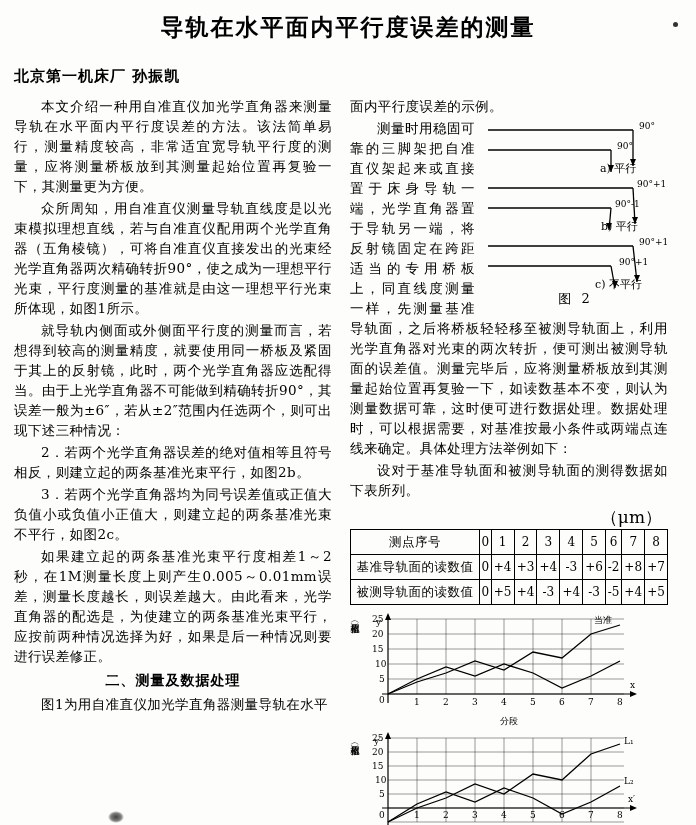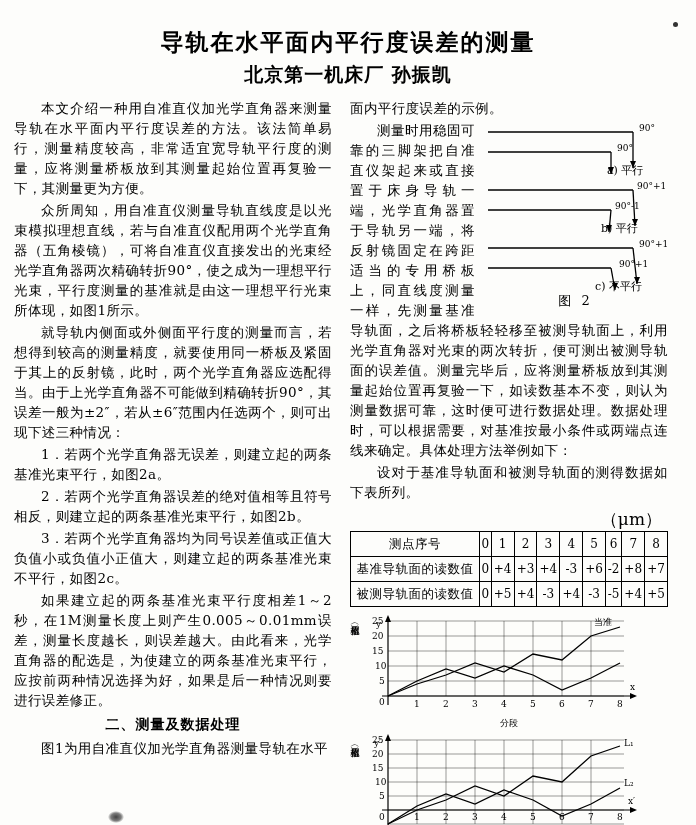--- a/index.html
+++ b/index.html
@@ -6,38 +6,37 @@
   body{
     width:696px;height:825px;
     background:#fdfdfb;
     font-family:"DejaVu Sans","Liberation Sans",sans-serif;
     color:#000;
     position:relative;
     overflow:hidden;
   }
   .page{
     position:absolute;inset:0;
-    padding:23px 14px 0 14px;
+    padding:8px 14px 0 14px;
     box-sizing:border-box;
   }
   .title{
     text-align:center;
     font-family:"DejaVu Serif","Liberation Serif",serif;
     font-weight:bold;
     font-size:23px;
     letter-spacing:2px;
     margin:4px 0 2px 0;
   }
   .byline{
-    text-align:center;
     font-family:"DejaVu Serif","Liberation Serif",serif;
     font-weight:bold;
-    font-size:19px;
+    font-size:15px;
     letter-spacing:1px;
-    margin:4px 0 10px 0;
+    margin:24px 0 10px 0;
   }
   .cols{
     display:flex;
     gap:18px;
     align-items:flex-start;
   }
   .col{width:318px;}
   p.body{
     font-family:"DejaVu Serif","Liberation Serif",serif;
     font-size:13.5px;
@@ -148,22 +147,21 @@
   <div class="topdot"></div>
 
   <div class="title">导轨在水平面内平行度误差的测量</div>
   <div class="byline">北京第一机床厂  孙振凯</div>
 
   <div class="cols">
 
     <div class="col">
       <p class="body">本文介绍一种用自准直仪加光学直角器来测量导轨在水平面内平行度误差的方法。该法简单易行，测量精度较高，非常适宜宽导轨平行度的测量，应将测量桥板放到其测量起始位置再复验一下，其测量更为方便。</p>
       <p class="body">众所周知，用自准直仪测量导轨直线度是以光束模拟理想直线，若与自准直仪配用两个光学直角器（五角棱镜），可将自准直仪直接发出的光束经光学直角器两次精确转折90°，使之成为一理想平行光束，平行度测量的基准就是由这一理想平行光束所体现，如图1所示。</p>
-      <p class="body">就导轨内侧面或外侧面平行度的测量而言，若想得到较高的测量精度，就要使用同一桥板及紧固于其上的反射镜，此时，两个光学直角器应选配得当。由于上光学直角器不可能做到精确转折90°，其误差一般为±2″，若从±6″范围内任选两个，则可出现下述三种情况：</p>
-      <p class="body">1．若两个光学直角器无误差，则建立起的两条基准光束平行，如图2a。</p>
+      <p class="body">就导轨内侧面或外侧面平行度的测量而言，若想得到较高的测量精度，就要使用同一桥板及紧固于其上的反射镜，此时，两个光学直角器应选配得当。由于上光学直角器不可能做到精确转折90°，其误差一般为±6″，若从±2″范围内任选两个，则可出现下述三种情况：</p>
       <p class="body">2．若两个光学直角器误差的绝对值相等且符号相反，则建立起的两条基准光束平行，如图2b。</p>
       <p class="body">3．若两个光学直角器均为同号误差值或正值大负值小或负值小正值大，则建立起的两条基准光束不平行，如图2c。</p>
       <p class="body">如果建立起的两条基准光束平行度相差1～2秒，在1M测量长度上则产生0.005～0.01mm误差，测量长度越长，则误差越大。由此看来，光学直角器的配选是，为使建立的两条基准光束平行，应按前两种情况选择为好，如果是后一种情况则要进行误差修正。</p>
       <h2 class="sec">二、测量及数据处理</h2>
       <p class="body">图1为用自准直仪加光学直角器测量导轨在水平</p>
     </div>
 
     <div class="col">
 
       <p class="body noind">面内平行度误差的示例。</p>
@@ -175,21 +173,21 @@
             <svg width="185" height="56" viewBox="0 0 185 56">
               <line x1="5" y1="10" x2="150" y2="10" stroke="#000" stroke-width="1.3"></line>
               <line x1="150" y1="10" x2="150" y2="46" stroke="#000" stroke-width="1.3"></line>
               <line x1="5" y1="30" x2="128" y2="30" stroke="#000" stroke-width="1.3"></line>
               <line x1="128" y1="30" x2="128" y2="52" stroke="#000" stroke-width="1.3"></line>
               <polygon points="150,46 147,39 153,39" fill="#000"></polygon>
               <polygon points="128,52 125,45 131,45" fill="#000"></polygon>
               <text x="156" y="9" class="axislab" font-size="10">90°</text>
               <text x="134" y="29" class="axislab" font-size="10">90°</text>
             </svg>
-            <div class="sublab" style="left:124px;bottom:-4px;">a) 平行</div>
+            <div class="sublab" style="left:117px;bottom:-4px;">a) 平行</div>
           </div>
 
           <div class="panel" style="margin-top:6px;">
             <svg width="185" height="56" viewBox="0 0 185 56">
               <line x1="5" y1="10" x2="150" y2="10" stroke="#000" stroke-width="1.3"></line>
               <line x1="150" y1="10" x2="152" y2="46" stroke="#000" stroke-width="1.3"></line>
               <line x1="5" y1="30" x2="128" y2="30" stroke="#000" stroke-width="1.3"></line>
               <line x1="128" y1="30" x2="126" y2="52" stroke="#000" stroke-width="1.3"></line>
               <polygon points="152,46 149,39 155,39" fill="#000"></polygon>
               <polygon points="126,52 123,45 129,45" fill="#000"></polygon>

